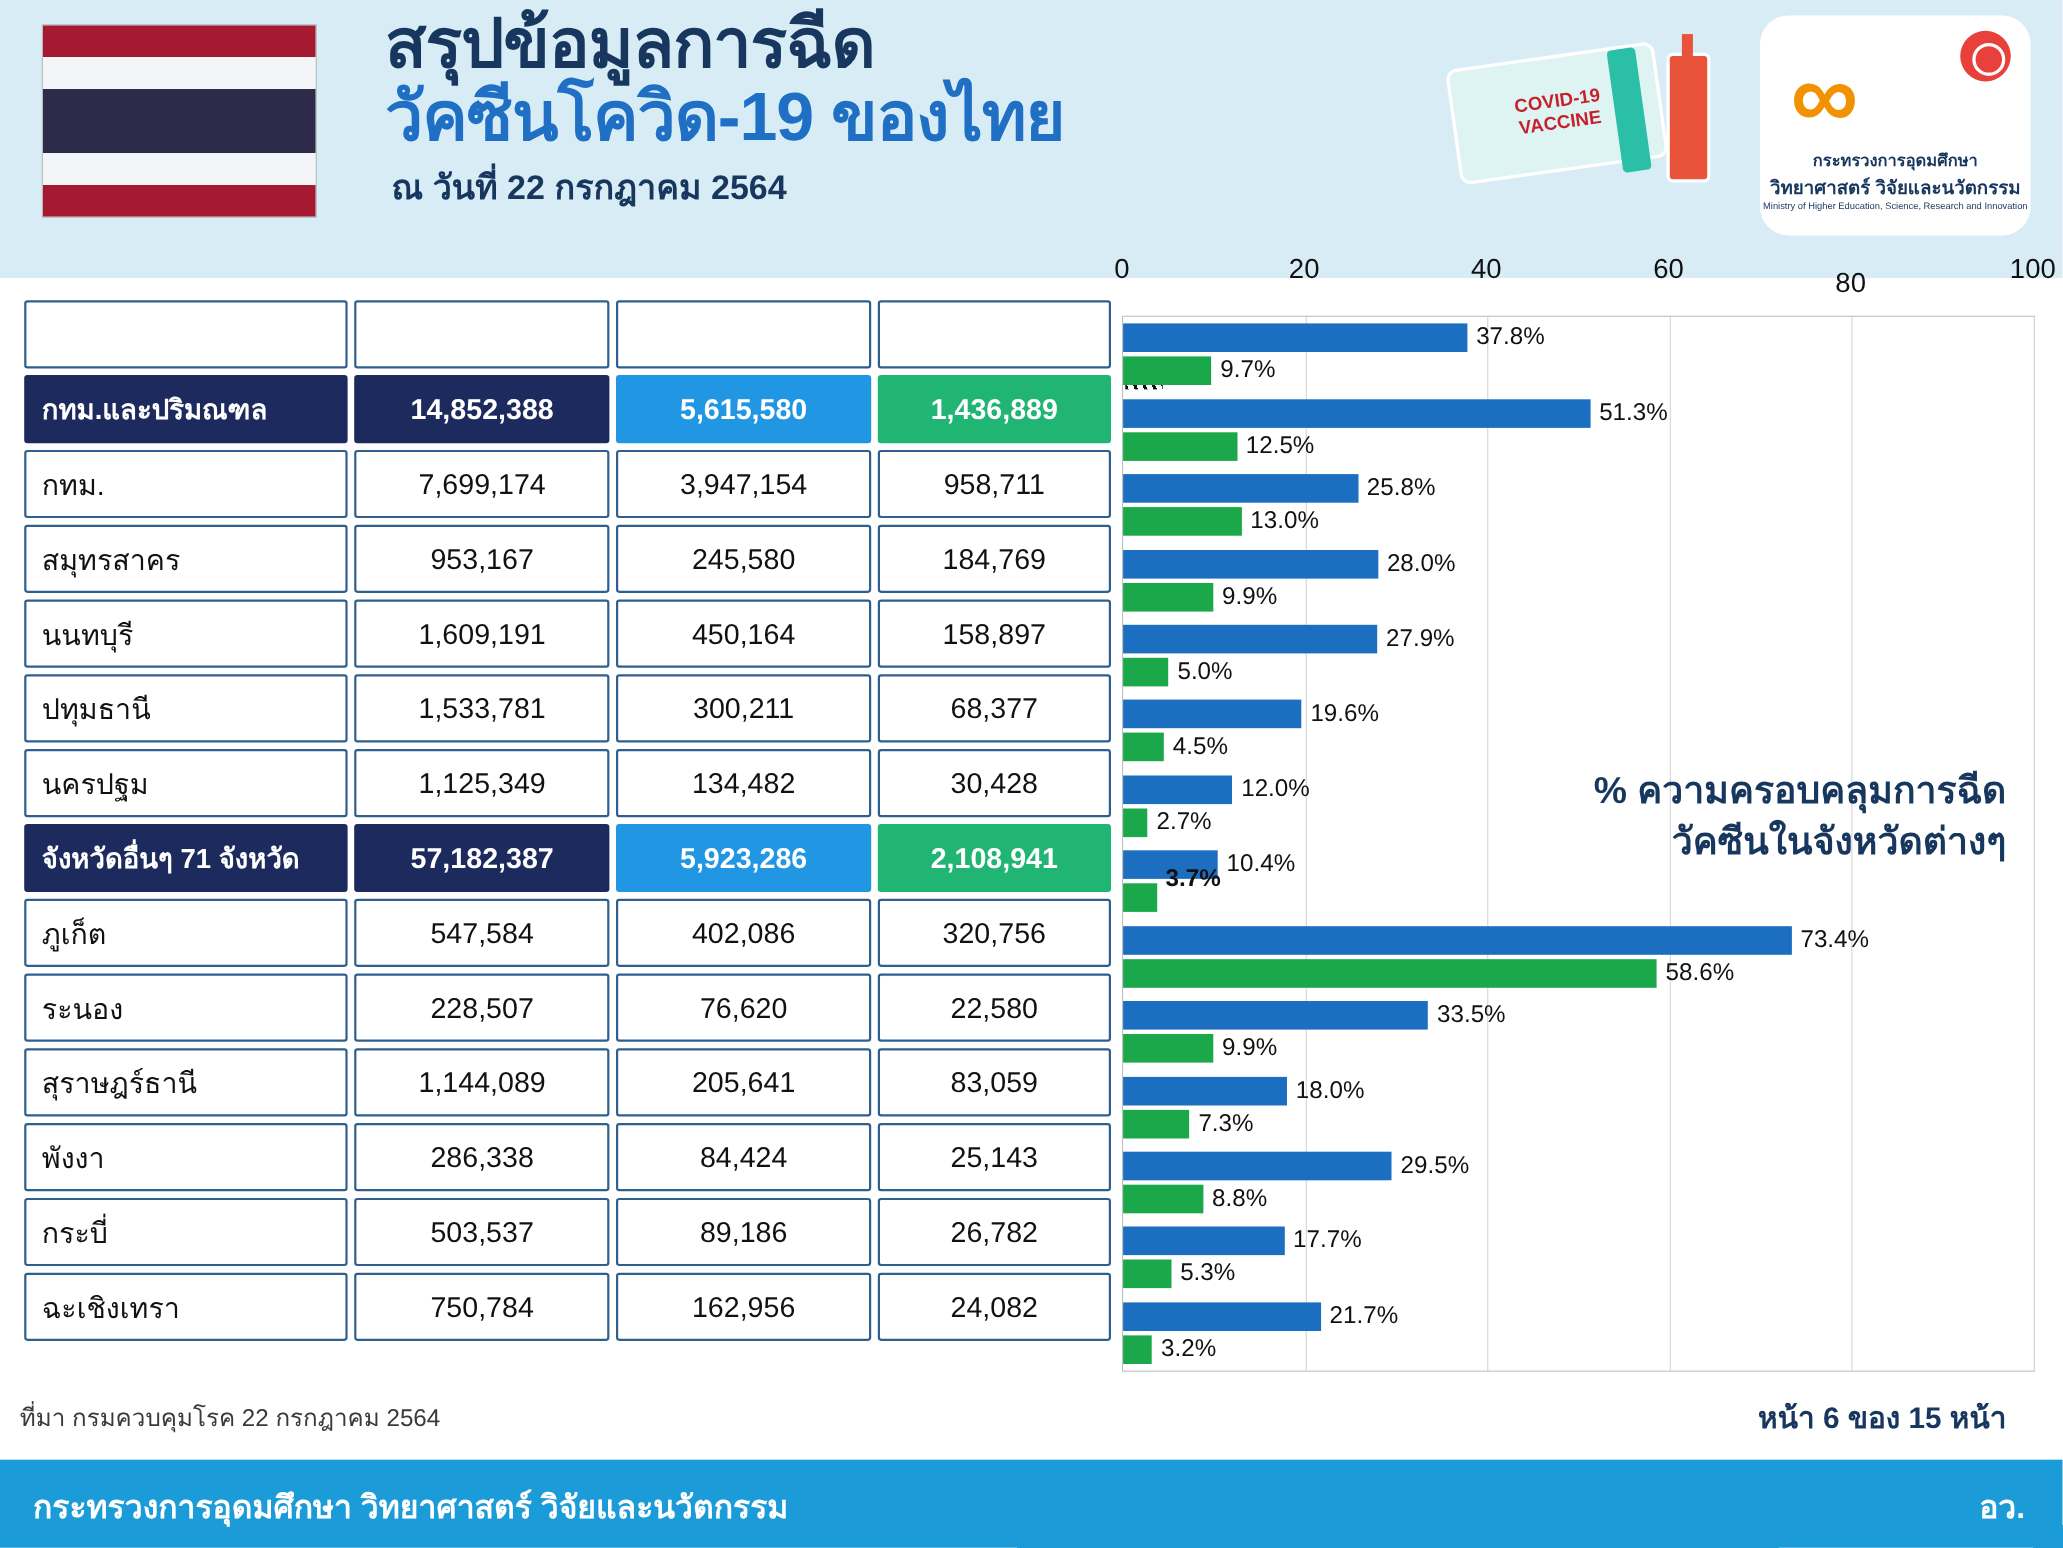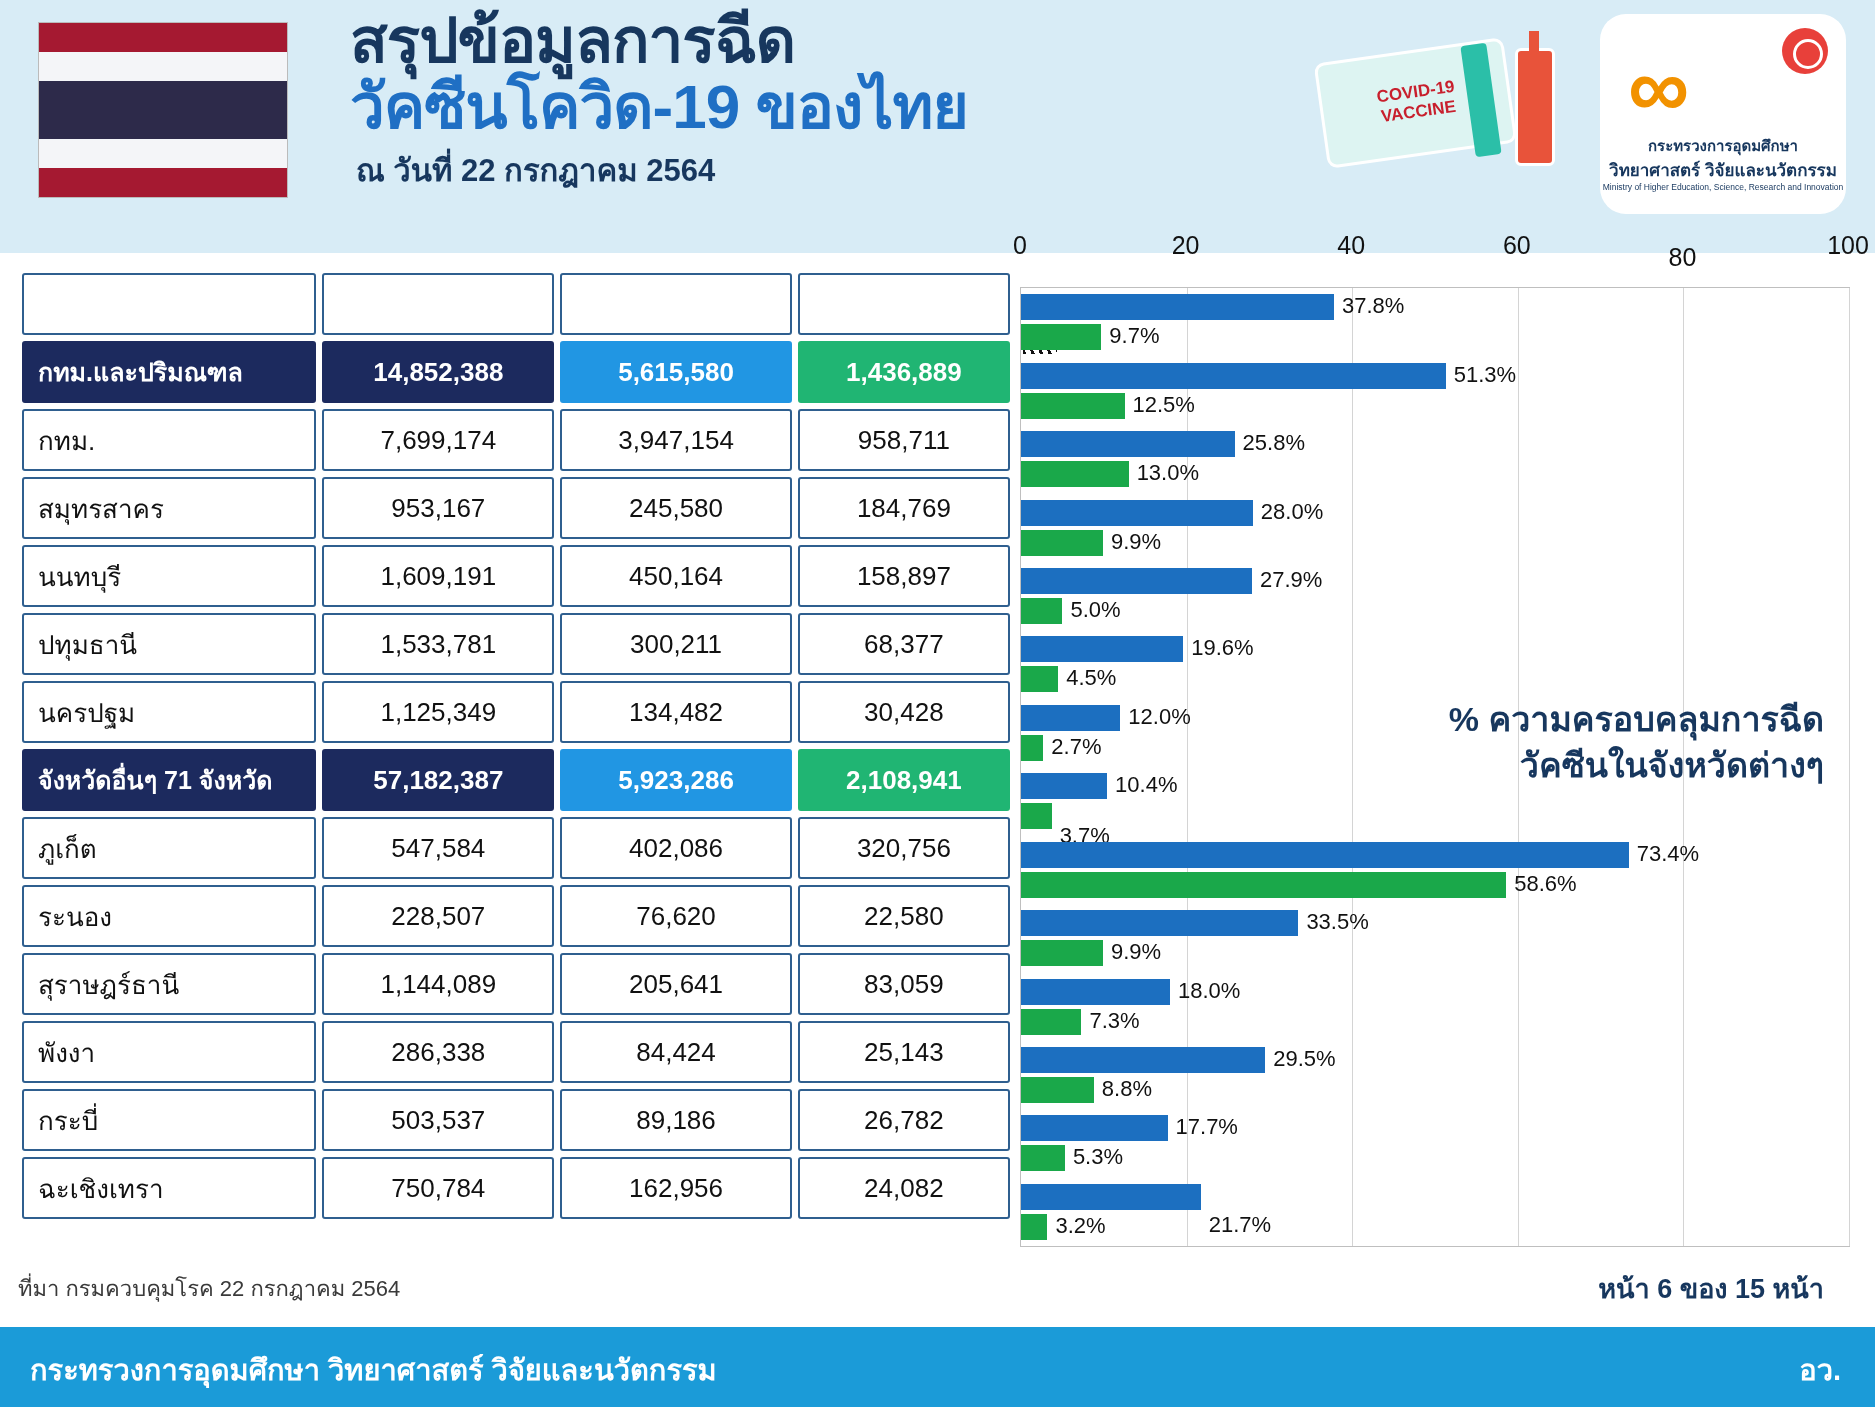--- a/index.html
+++ b/index.html
@@ -332,21 +332,21 @@
         <div class="bar-lbl" style="left: 170.288px; top: 349.357px;">19.6%</div>
         <div class="bar d2" style="left: 0px; top: 378.357px; width: 37.26px;"></div>
         <div class="bar-lbl" style="left: 45.26px; top: 379.357px;">4.5%</div>
         <div class="bar d1" style="left: 0px; top: 416.786px; width: 99.36px;"></div>
         <div class="bar-lbl" style="left: 107.36px; top: 417.786px;">12.0%</div>
         <div class="bar d2" style="left: 0px; top: 446.786px; width: 22.356px;"></div>
         <div class="bar-lbl" style="left: 30.356px; top: 447.786px;">2.7%</div>
         <div class="bar d1" style="left: 0px; top: 485.214px; width: 86.112px;"></div>
         <div class="bar-lbl" style="left: 94.112px; top: 486.214px;">10.4%</div>
         <div class="bar d2" style="left: 0px; top: 515.214px; width: 30.636px;"></div>
-        <div class="bar-lbl" style="left: 38.636px; top: 537px;">3.7%</div>
+        <div class="bar-lbl" style="left: 38.636px; top: 499px; font-weight: bold;">3.7%</div>
         <div class="bar d1" style="left: 0px; top: 553.643px; width: 607.752px;"></div>
         <div class="bar-lbl" style="left: 615.752px; top: 554.643px;">73.4%</div>
         <div class="bar d2" style="left: 0px; top: 583.643px; width: 485.208px;"></div>
         <div class="bar-lbl" style="left: 493.208px; top: 584.643px;">58.6%</div>
         <div class="bar d1" style="left: 0px; top: 622.071px; width: 277.38px;"></div>
         <div class="bar-lbl" style="left: 285.38px; top: 623.071px;">33.5%</div>
         <div class="bar d2" style="left: 0px; top: 652.071px; width: 81.972px;"></div>
         <div class="bar-lbl" style="left: 89.972px; top: 653.071px;">9.9%</div>
         <div class="bar d1" style="left: 0px; top: 690.5px; width: 149.04px;"></div>
         <div class="bar-lbl" style="left: 157.04px; top: 691.5px;">18.0%</div>
@@ -354,21 +354,21 @@
         <div class="bar-lbl" style="left: 68.444px; top: 721.5px;">7.3%</div>
         <div class="bar d1" style="left: 0px; top: 758.929px; width: 244.26px;"></div>
         <div class="bar-lbl" style="left: 252.26px; top: 759.929px;">29.5%</div>
         <div class="bar d2" style="left: 0px; top: 788.929px; width: 72.864px;"></div>
         <div class="bar-lbl" style="left: 80.864px; top: 789.929px;">8.8%</div>
         <div class="bar d1" style="left: 0px; top: 827.357px; width: 146.556px;"></div>
         <div class="bar-lbl" style="left: 154.556px; top: 828.357px;">17.7%</div>
         <div class="bar d2" style="left: 0px; top: 857.357px; width: 43.884px;"></div>
         <div class="bar-lbl" style="left: 51.884px; top: 858.357px;">5.3%</div>
         <div class="bar d1" style="left: 0px; top: 895.786px; width: 179.676px;"></div>
-        <div class="bar-lbl" style="left: 187.676px; top: 896.786px; margin-top: 29px;">21.7%</div>
+        <div class="bar-lbl" style="left: 187.676px; top: 896.786px;">21.7%</div>
         <div class="bar d2" style="left: 0px; top: 925.786px; width: 26.496px;"></div>
         <div class="bar-lbl" style="left: 34.496px; top: 926.786px;">3.2%</div>
       </div>
     <div class="chart-note">
       <div>% ความครอบคลุมการฉีด</div>
       <div>วัคซีนในจังหวัดต่างๆ</div>
     </div>
     <div class="page-note">หน้า 6 ของ 15 หน้า</div>
   </div>
 

